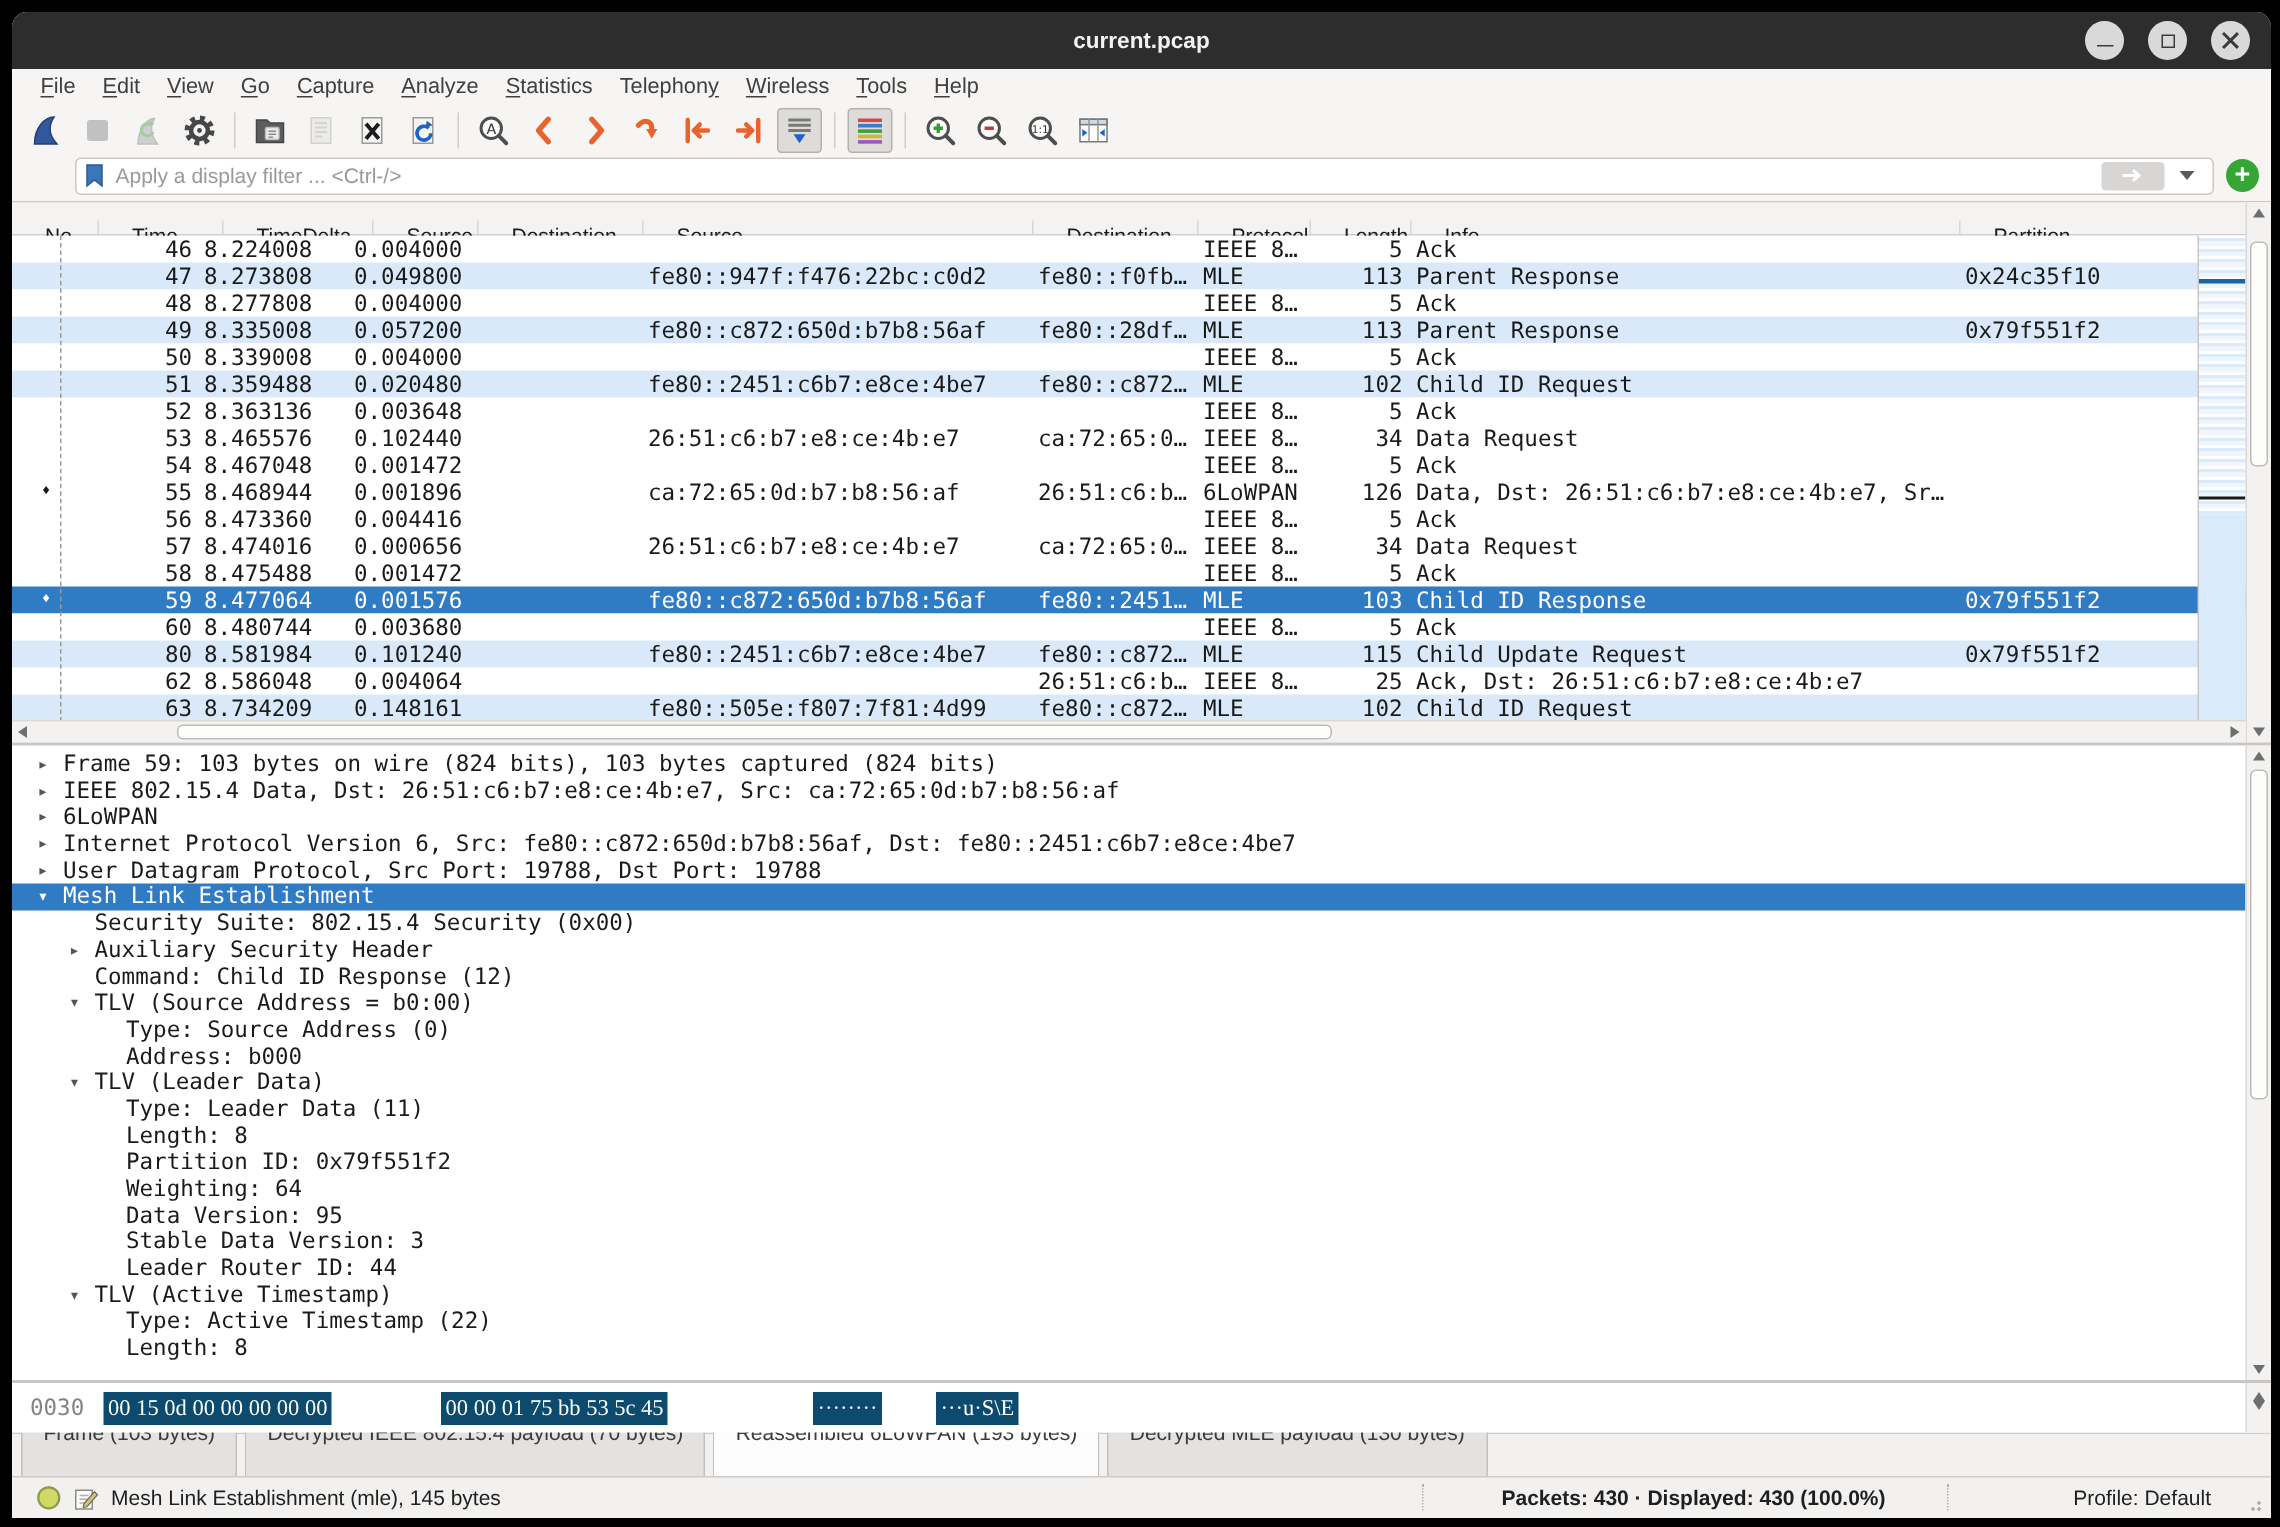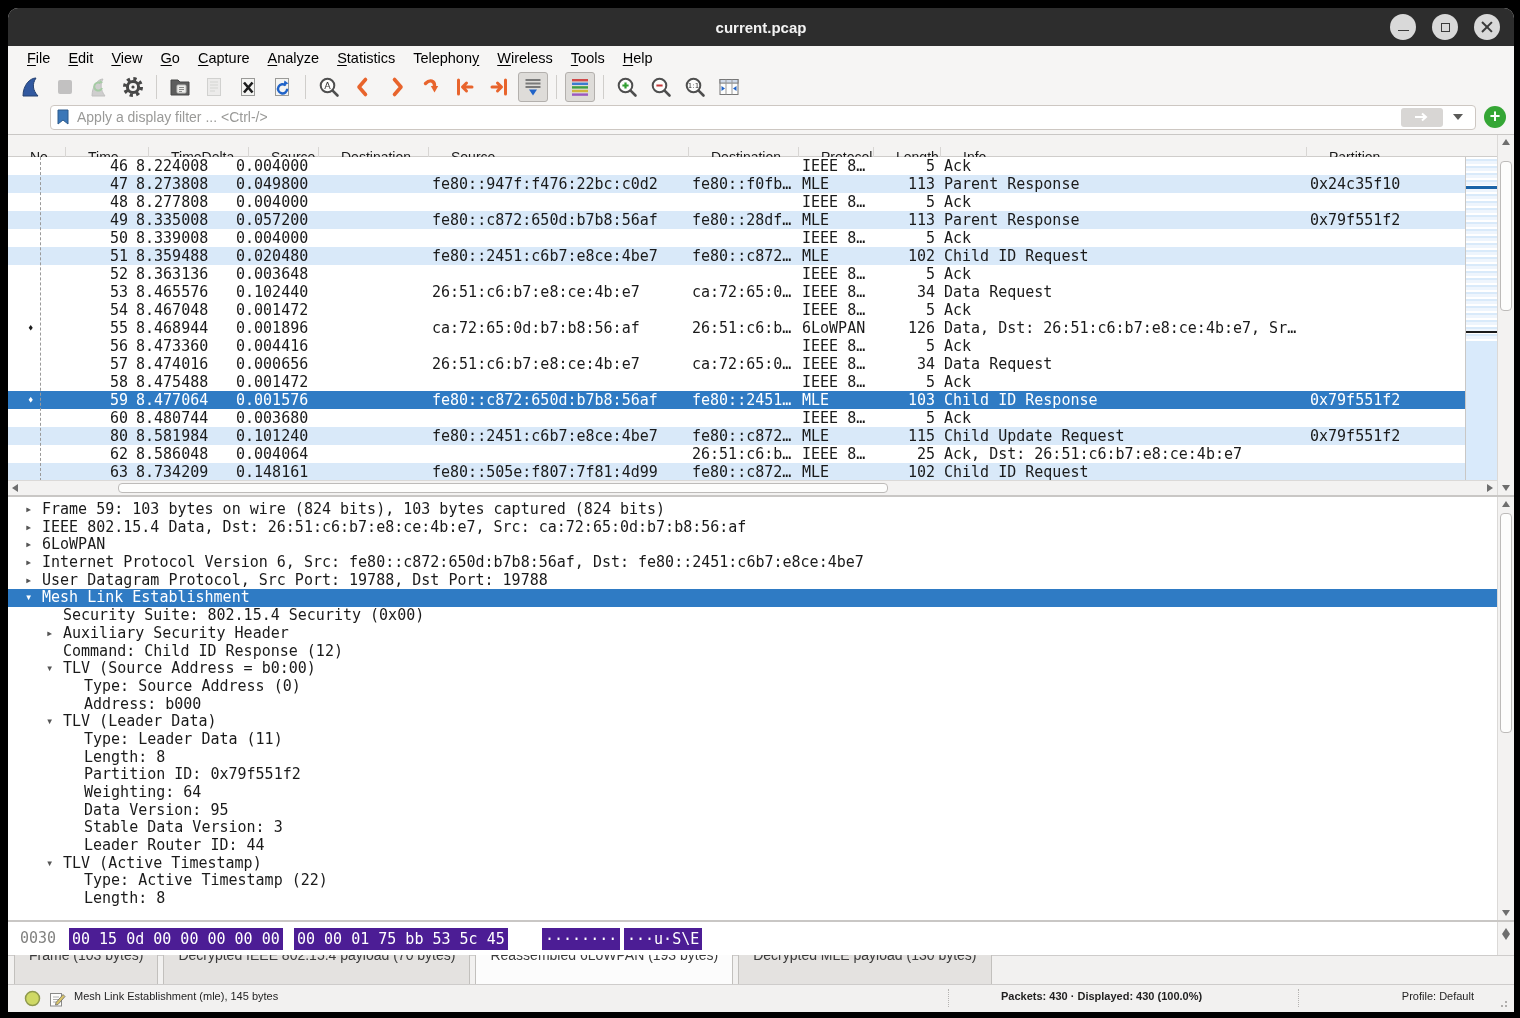--- a/index.html
+++ b/index.html
@@ -12,21 +12,21 @@
   .title{color:#f2f2f2;font-weight:bold;font-size:15px;}
   .winbtns{position:absolute;right:14px;top:6px;display:flex;gap:16px;}
   .wbtn{width:26px;height:26px;border-radius:50%;background:#d9d9d9;display:flex;align-items:center;justify-content:center;cursor:default;}
   .wb-min{width:11px;height:0;border-top:1.6px solid #3a3a3a;margin-top:7px;}
   .wb-max{width:9px;height:9px;border:1.6px solid #3a3a3a;}
   .wb-close{position:relative;width:12px;height:12px;}
   .wb-close:before,.wb-close:after{content:'';position:absolute;left:5px;top:-1px;width:1.8px;height:14px;background:#3a3a3a;}
   .wb-close:before{transform:rotate(45deg);} .wb-close:after{transform:rotate(-45deg);}
   
   .menubar{height:23px;display:flex;align-items:center;padding-left:10px;background:#f6f5f4;font-size:14.5px;flex:0 0 auto;}
-  .mitem{padding:1px 9px;color:#000000;text-align:center;}
+  .mitem{padding:1px 9px;color:#404040;text-align:center;}
   .mitem u{text-decoration:underline;text-underline-offset:2px;}
   
   .toolbar{height:35px;display:flex;align-items:center;padding-left:8px;gap:4px;background:#f6f5f4;flex:0 0 auto;}
   .tbtn{width:30px;height:30px;display:flex;align-items:center;justify-content:center;border-radius:3px;}
   .tbtn.dis{opacity:.5;}
   .tbtn.pressed{background:#dedcd9;border:1px solid #b3b0ad;}
   .tsep{width:1px;height:24px;background:#d0cecb;margin:0 4px;flex:0 0 auto;}
   
   .filterbar{height:30px;display:flex;align-items:center;padding:0 8px 4px 6px;gap:8px;flex:0 0 auto;}
   .finput{flex:1;height:25px;background:#fff;border:1px solid #cdc7c2;border-radius:4px;display:flex;align-items:center;padding:0 4px 0 4px;position:relative;margin-left:36px;}
@@ -84,31 +84,31 @@
   .darrow{position:absolute;top:0;color:#555;font-size:12px;}
   .ind0 .darrow{left:17px;} .ind1 .darrow{left:38px;} .ind2 .darrow{left:59px;}
   .drow.selected{background:#2f7bc4;color:#fff;}
   .drow.selected .darrow{color:#fff;}
   .details .vsb .thumb{top:16px;height:220px;}
   
   .hexpane{height:35px;background:#fff;border-top:2px solid #c9c7c5;position:relative;
     font-family:"DejaVu Sans Mono",monospace;font-size:15px;flex:0 0 auto;}
   .hexpane span{position:absolute;top:6px;line-height:20px;white-space:pre;}
   .hexoff{left:12px;color:#828280;}
-  .hexsel{background:#4c1d95;color:#fff;padding:1px 3px;}
+  .hexsel{background:#0c4a6e;color:#fff;padding:1px 3px;font-family:Liberation Serif, serif;}
   .hex1{left:61px;} .hex2{left:286px;} .asc1{left:534px;} .asc2{left:616px;}
   .hexsb{position:absolute;right:0;top:0;bottom:0;width:17px;background:#f3f2f1;border-left:1px solid #dbd9d7;}
   
   .tabbar{height:29px;background:#f2f1f0;border-top:1px solid #cecccb;display:flex;align-items:flex-end;
     padding:0 0 0 6px;gap:5px;font-size:14px;flex:0 0 auto;}
   .btab{padding:4px 14px 21px;background:#e4e2e0;border:1px solid #c2c0bd;border-bottom:none;
     border-radius:4px 4px 0 0;color:#3a3a3a;white-space:nowrap;}
   .btab.active{background:#fcfcfc;padding-top:6px;}
   
-  .statusbar{height:28px;background:#f2f1f0;border-top:1px solid #cecccb;position:relative;font-size:11px;color:#1f1f1f;flex:0 0 auto;}
+  .statusbar{height:28px;background:#f2f1f0;border-top:1px solid #cecccb;position:relative;font-size:14px;color:#1f1f1f;flex:0 0 auto;}
   .st-ico{position:absolute;top:5px;}
   .st-expert{left:16px;} .st-comment{left:40px;}
   .st-left{position:absolute;left:66px;top:5px;}
   .st-packets{position:absolute;left:993px;top:5px;font-weight:bold;}
   .st-profile{position:absolute;right:40px;top:5px;}
   .st-sep{position:absolute;top:4px;height:18px;border-left:1px dotted #b5b3b1;}
   .grip{position:absolute;right:4px;bottom:4px;width:10px;height:10px;
     background:radial-gradient(circle at 2px 8px,#b0aeac 1px,transparent 1.4px),
                radial-gradient(circle at 6px 8px,#b0aeac 1px,transparent 1.4px),
                radial-gradient(circle at 6px 4px,#b0aeac 1px,transparent 1.4px);}

